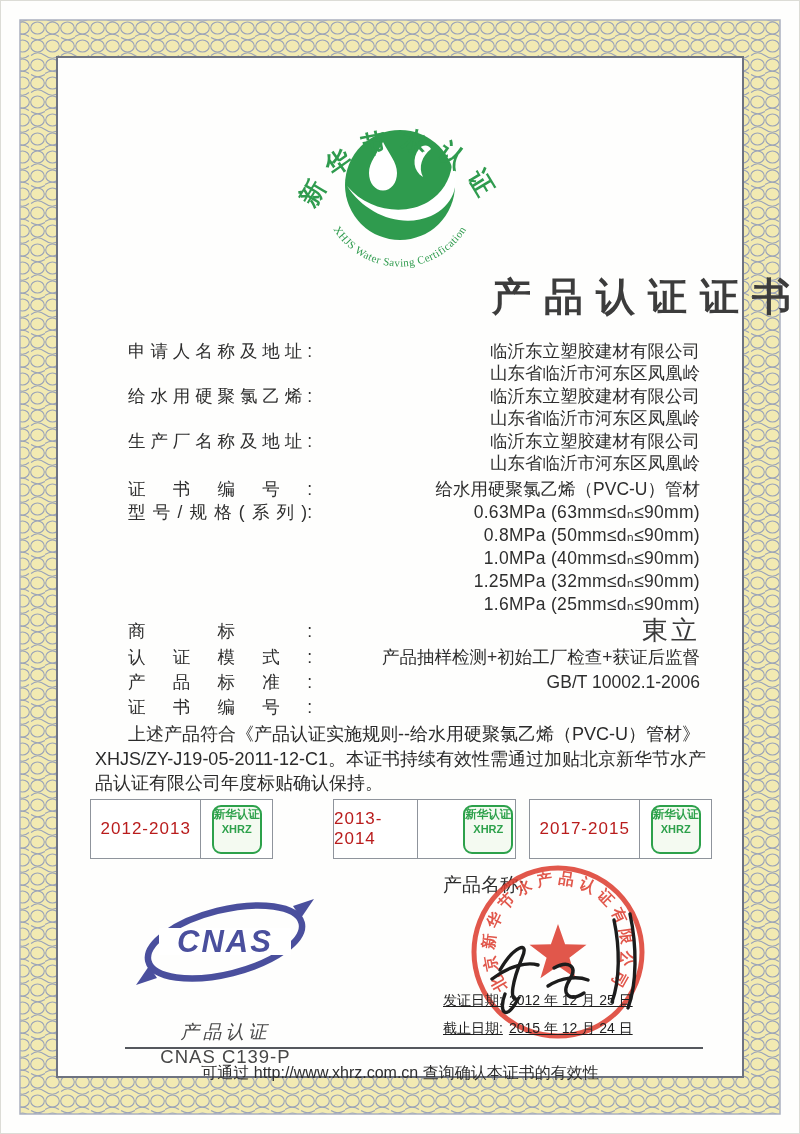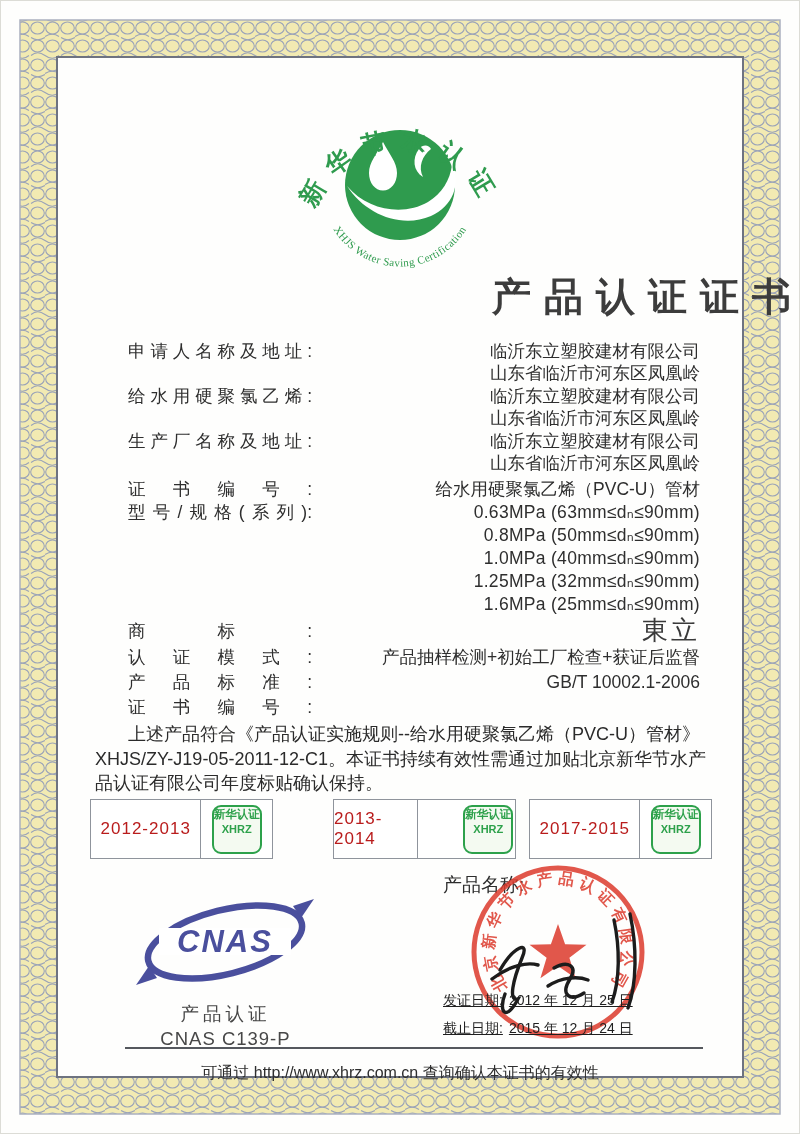--- a/index.html
+++ b/index.html
@@ -29,21 +29,21 @@
             background:#fff;display:flex;box-sizing:border-box;}
   .yb1{left:90px;} .yb2{left:333px;gap:44px;} .yb3{left:529px;}
   .year-cell{flex:1.55;display:flex;align-items:center;justify-content:center;
              font-size:17px;color:#b91c1c;letter-spacing:1px;border-right:1.5px solid #8f949c;}
   .sticker-cell{flex:1;display:flex;align-items:center;justify-content:center;}
   .sticker{width:50px;height:49px;border:2.5px solid #2da14b;border-radius:9px;background:#f4faf1;
            display:flex;flex-direction:column;align-items:center;gap:1px;box-sizing:border-box;}
   .sticker .cn{font-size:11.5px;font-weight:bold;color:#2da14b;white-space:nowrap;}
   .sticker .en{font-size:11px;font-weight:bold;color:#2da14b;}
   .cnas{position:absolute;left:118px;top:892px;width:215px;text-align:center;}
-  .cnas-cap1{font-size:18.5px;color:#474747;letter-spacing:4px;margin-top:5px;}
+  .cnas-cap1{font-size:18.5px;color:#474747;letter-spacing:4px;margin-top:23px;font-style:italic;}
   .cnas-cap2{font-size:18.5px;color:#474747;margin-top:2px;letter-spacing:1px;}
   .auth-label{position:absolute;left:443px;top:872px;font-size:19px;color:#2d2d2d;z-index:1;}
   .stamp{position:absolute;left:458px;top:852px;z-index:2;}
   .dates{position:absolute;left:443px;top:986px;font-size:14px;line-height:28px;color:#1f1f1f;z-index:3;text-decoration:underline;}
   .dates .dlabel{margin-right:6px;}
   .footer-rule{position:absolute;left:125px;top:1047px;width:578px;border-top:2px solid #55585e;}
   .footer{position:absolute;left:0;top:1052px;width:100%;text-align:center;font-size:16px;color:#2e2e2e;margin-top:11px;}
 </style>
 </head>
 <body>

